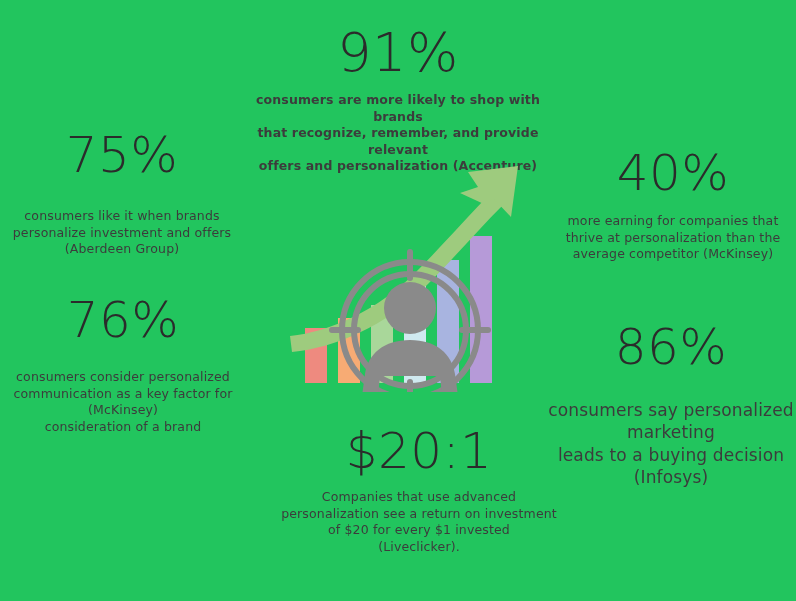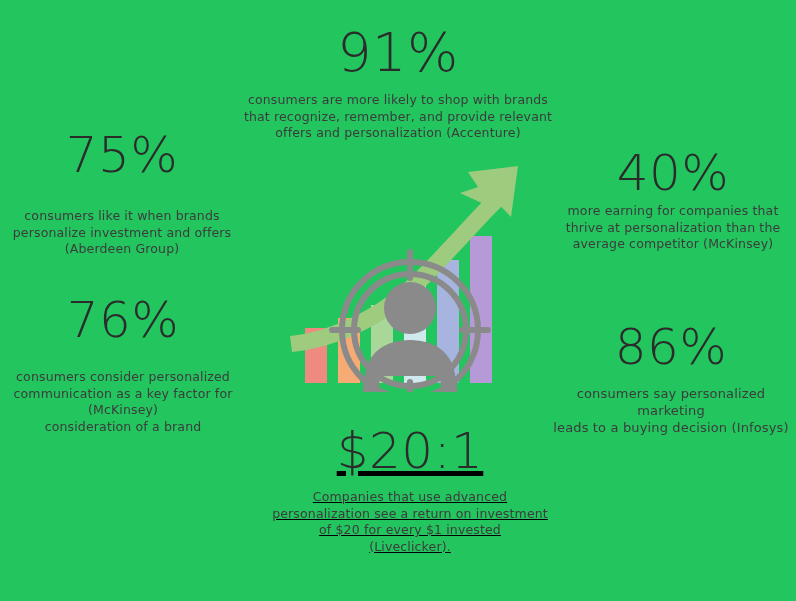--- a/index.html
+++ b/index.html
@@ -36,39 +36,39 @@
     font-family: "DejaVu Sans", sans-serif;
     font-weight: 400;
     color: #3c3c3c;
     line-height: 1.32;
     letter-spacing: 0.15px;
   }
 
   
   #stat-91 { left: 238px; top: 26px; width: 320px; }
   #stat-91 .stat-value { font-size: 54px; }
-  #stat-91 .stat-desc  { font-size: 12.5px; margin-top: 12px; }
+  #stat-91 .stat-desc  { font-size: 12.5px; margin-top: 12px; font-weight: bold; }
 
   #stat-75 { left: 2px; top: 130px; width: 240px; }
   #stat-75 .stat-value { font-size: 50px; }
   #stat-75 .stat-desc  { font-size: 12.5px; margin-top: 28px; }
 
   #stat-76 { left: 2px; top: 295px; width: 242px; }
   #stat-76 .stat-value { font-size: 50px; }
   #stat-76 .stat-desc  { font-size: 12.5px; margin-top: 24px; }
 
   #stat-40 { left: 552px; top: 148px; width: 242px; }
   #stat-40 .stat-value { font-size: 50px; }
-  #stat-40 .stat-desc  { font-size: 12.5px; margin-top: 5px; }
+  #stat-40 .stat-desc  { font-size: 12.5px; margin-top: 15px; }
 
   #stat-86 { left: 548px; top: 322px; width: 246px; }
   #stat-86 .stat-value { font-size: 50px; }
-  #stat-86 .stat-desc  { font-size: 13px; margin-top: 13px; }
+  #stat-86 .stat-desc  { font-size: 17px; margin-top: 27px; }
 
-  #stat-roi { left: 255px; top: 426px; width: 310px; text-decoration: underline; }
+  #stat-roi { left: 264px; top: 426px; width: 310px; }
   #stat-roi .stat-value { font-size: 50px; }
   #stat-roi .stat-desc  { font-size: 12.5px; margin-top: 13px; }
 
   .desc-line { display: block; }
 
   
   #central-graphic {
     position: absolute;
     left: 282px;
     top: 160px;

